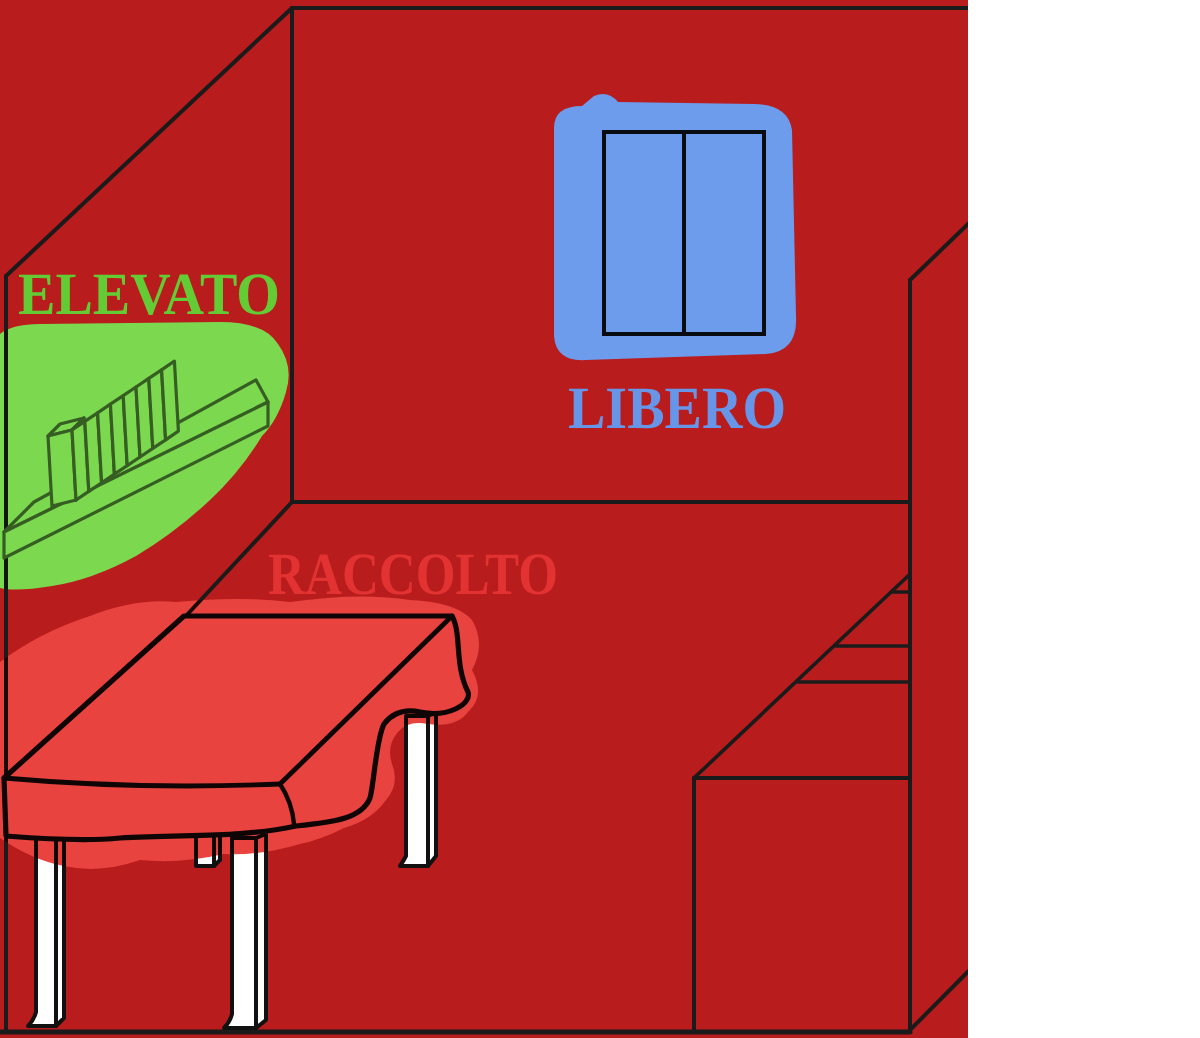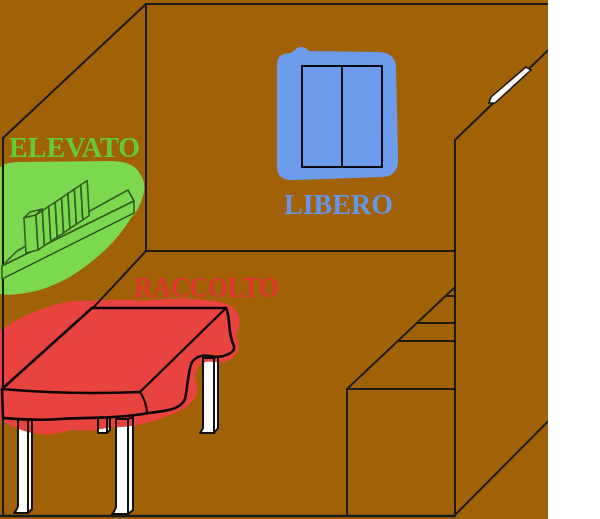--- a/index.html
+++ b/index.html
@@ -1,16 +1,16 @@
 <!DOCTYPE html>
 <html><head>
 <meta charset="utf-8">
 <style>
   html,body{margin:0;padding:0;background:#ffffff;}
-  .canvas{width:548px;height:519px;position:relative;overflow:hidden;background:#a16207;}
+  .canvas{width:484px;height:519px;position:relative;overflow:hidden;background:#b91c1c;}
   svg{display:block;isolation:isolate;}
   .blob{mix-blend-mode:multiply;}
   .zone-label{
     font-family:"Liberation Serif","DejaVu Serif",serif;
     font-weight:bold;
     font-size:30px;
   }
 </style>
 </head>
 <body>

